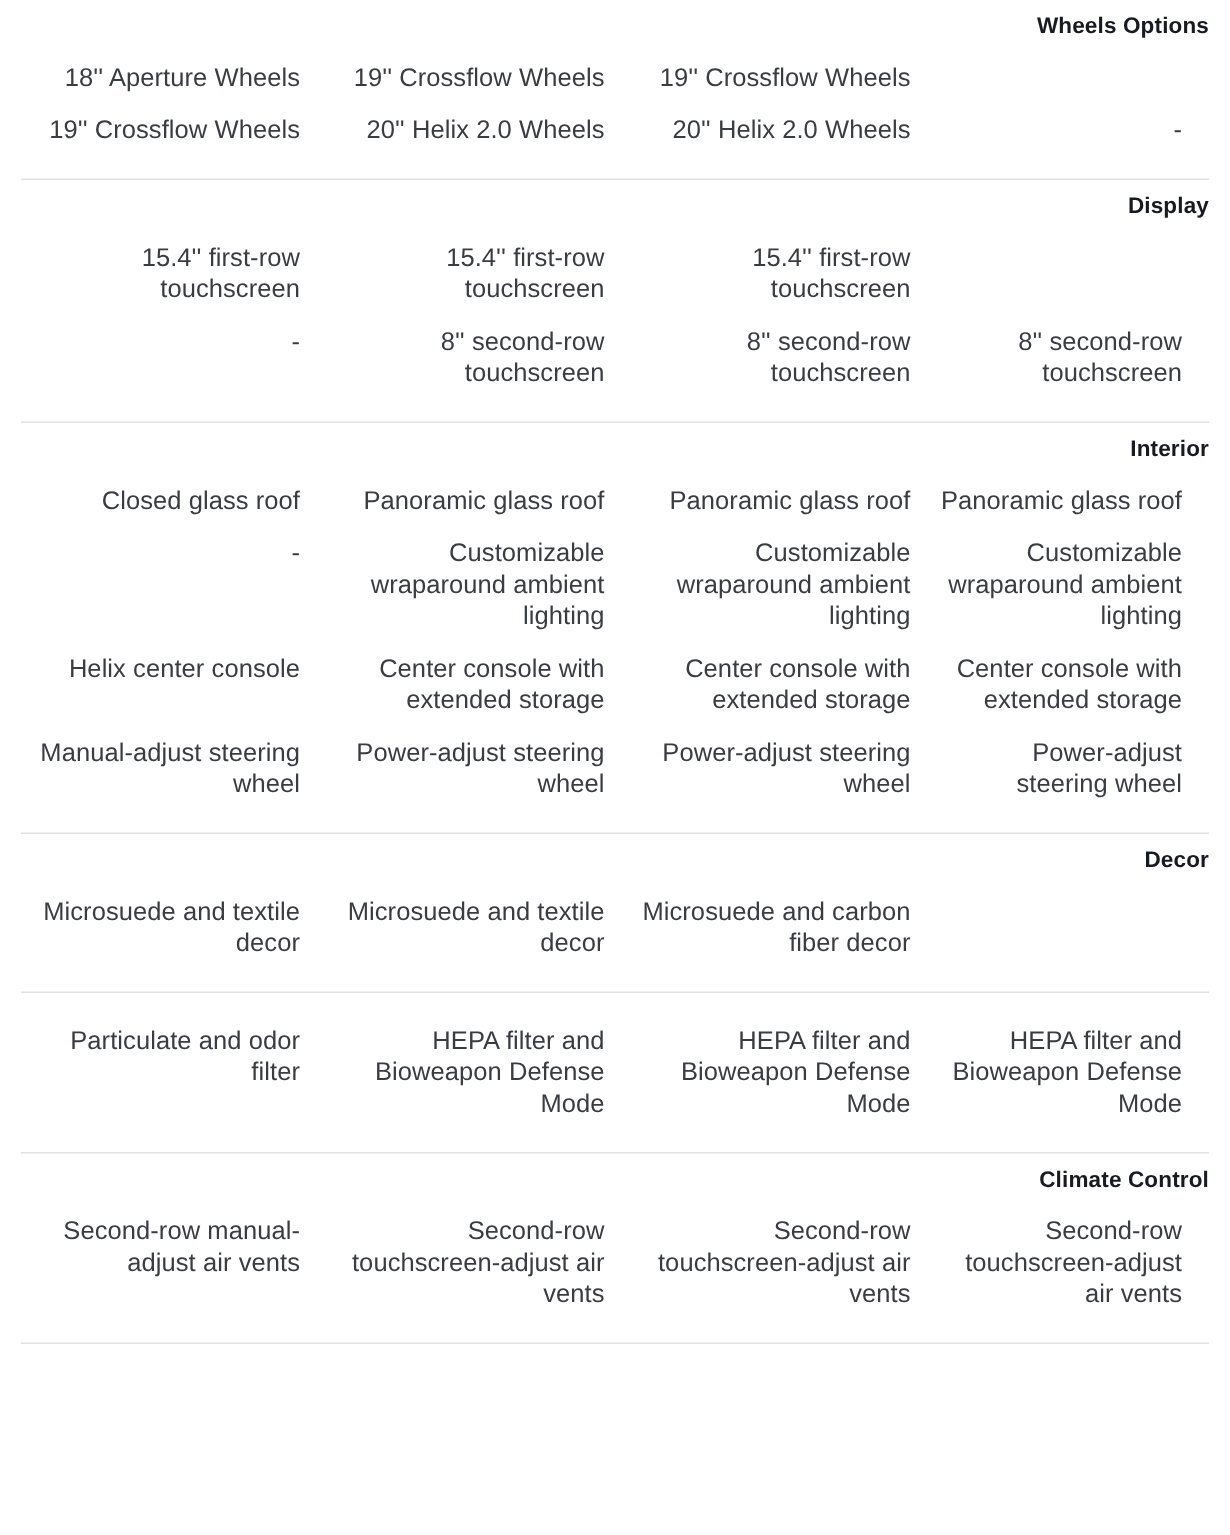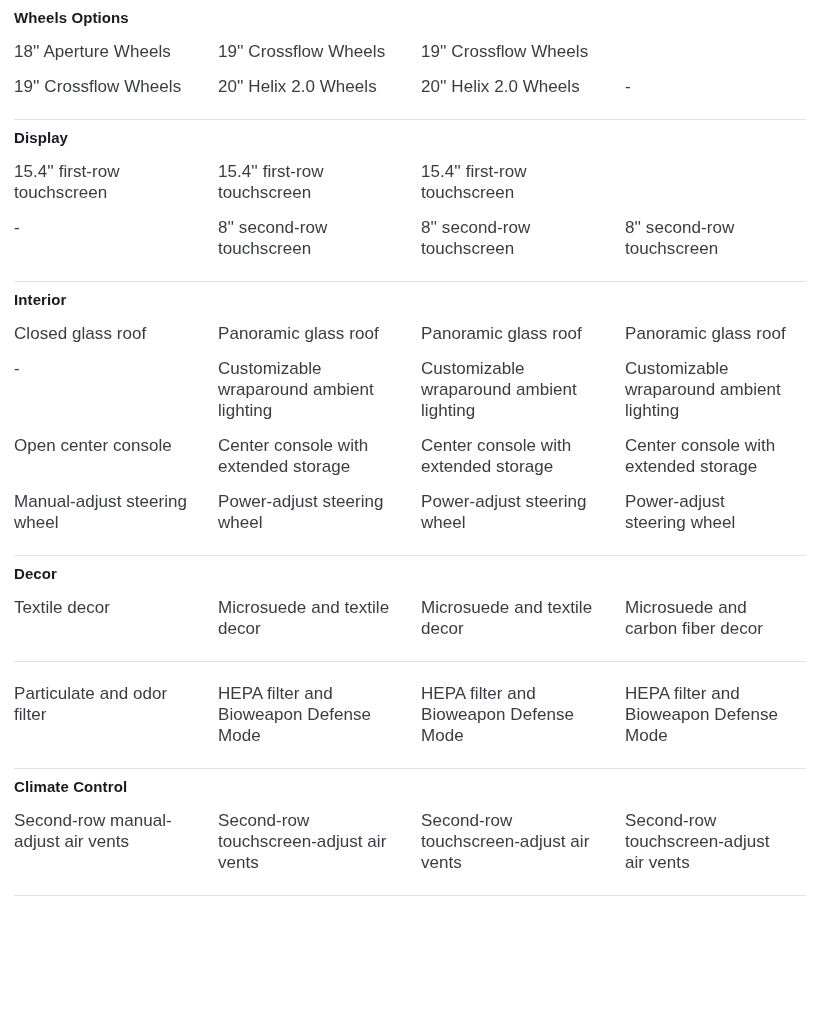--- a/index.html
+++ b/index.html
@@ -17,20 +17,21 @@
 
   #spec-table {
     width: 820px;
     padding: 0;
     box-sizing: border-box;
   }
 
   .spec-section {
     padding: 0 14px;
     box-sizing: border-box;
+    text-align: right;
   }
 
   .section-heading {
     font-size: 15px;
     font-weight: 700;
     color: #171a20;
     letter-spacing: 0.1px;
     line-height: 20px;
     margin: 0;
     padding: 0;
@@ -133,21 +134,21 @@
         </div>
         <div class="row-gap"></div>
         <div class="spec-row">
           <div class="spec-cell empty-cell">-</div>
           <div class="spec-cell">Customizable wraparound ambient lighting</div>
           <div class="spec-cell">Customizable wraparound ambient lighting</div>
           <div class="spec-cell">Customizable wraparound ambient lighting</div>
         </div>
         <div class="row-gap"></div>
         <div class="spec-row">
-          <div class="spec-cell">Open center console</div>
+          <div class="spec-cell">Helix center console</div>
           <div class="spec-cell">Center console with extended storage</div>
           <div class="spec-cell">Center console with extended storage</div>
           <div class="spec-cell">Center console with extended storage</div>
         </div>
         <div class="row-gap"></div>
         <div class="spec-row">
           <div class="spec-cell">Manual-adjust steering wheel</div>
           <div class="spec-cell">Power-adjust steering wheel</div>
           <div class="spec-cell">Power-adjust steering wheel</div>
           <div class="spec-cell">Power-adjust steering wheel</div>
@@ -155,21 +156,20 @@
       </div>
       <div class="pad-before-div"></div>
     </section>
     <div class="divider"></div>
     <section class="spec-section">
       <div class="pad-head"></div>
       <h2 class="section-heading">Decor</h2>
       <div class="pad-after-head"></div>
       <div class="spec-rows">
         <div class="spec-row">
-          <div class="spec-cell">Textile decor</div>
           <div class="spec-cell">Microsuede and textile decor</div>
           <div class="spec-cell">Microsuede and textile decor</div>
           <div class="spec-cell">Microsuede and carbon fiber decor</div>
         </div>
       </div>
       <div class="pad-before-div"></div>
     </section>
     <div class="divider"></div>
     <section class="spec-section">
       <div class="pad-head"></div>

